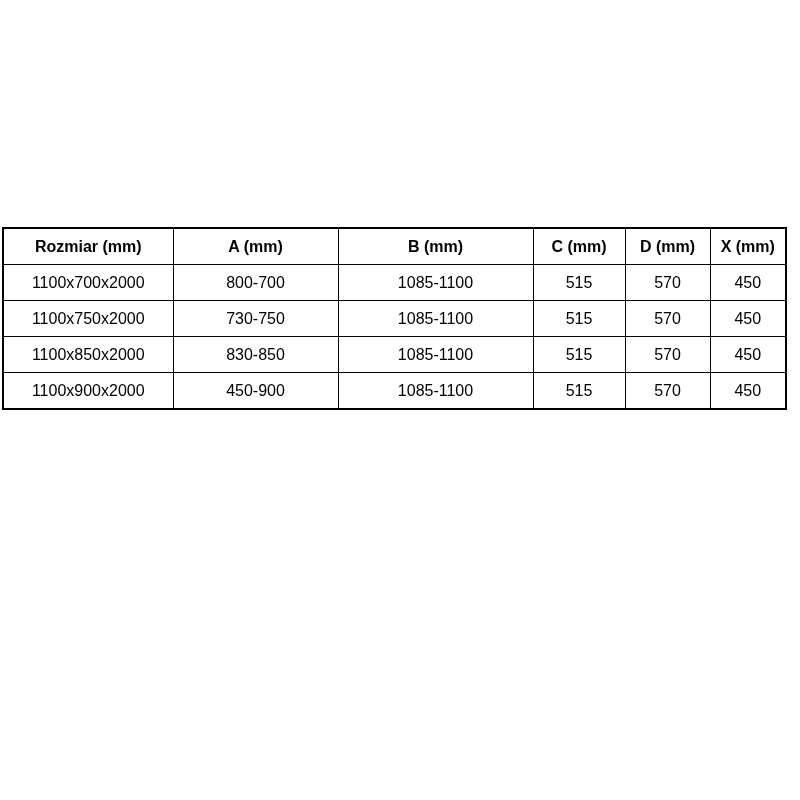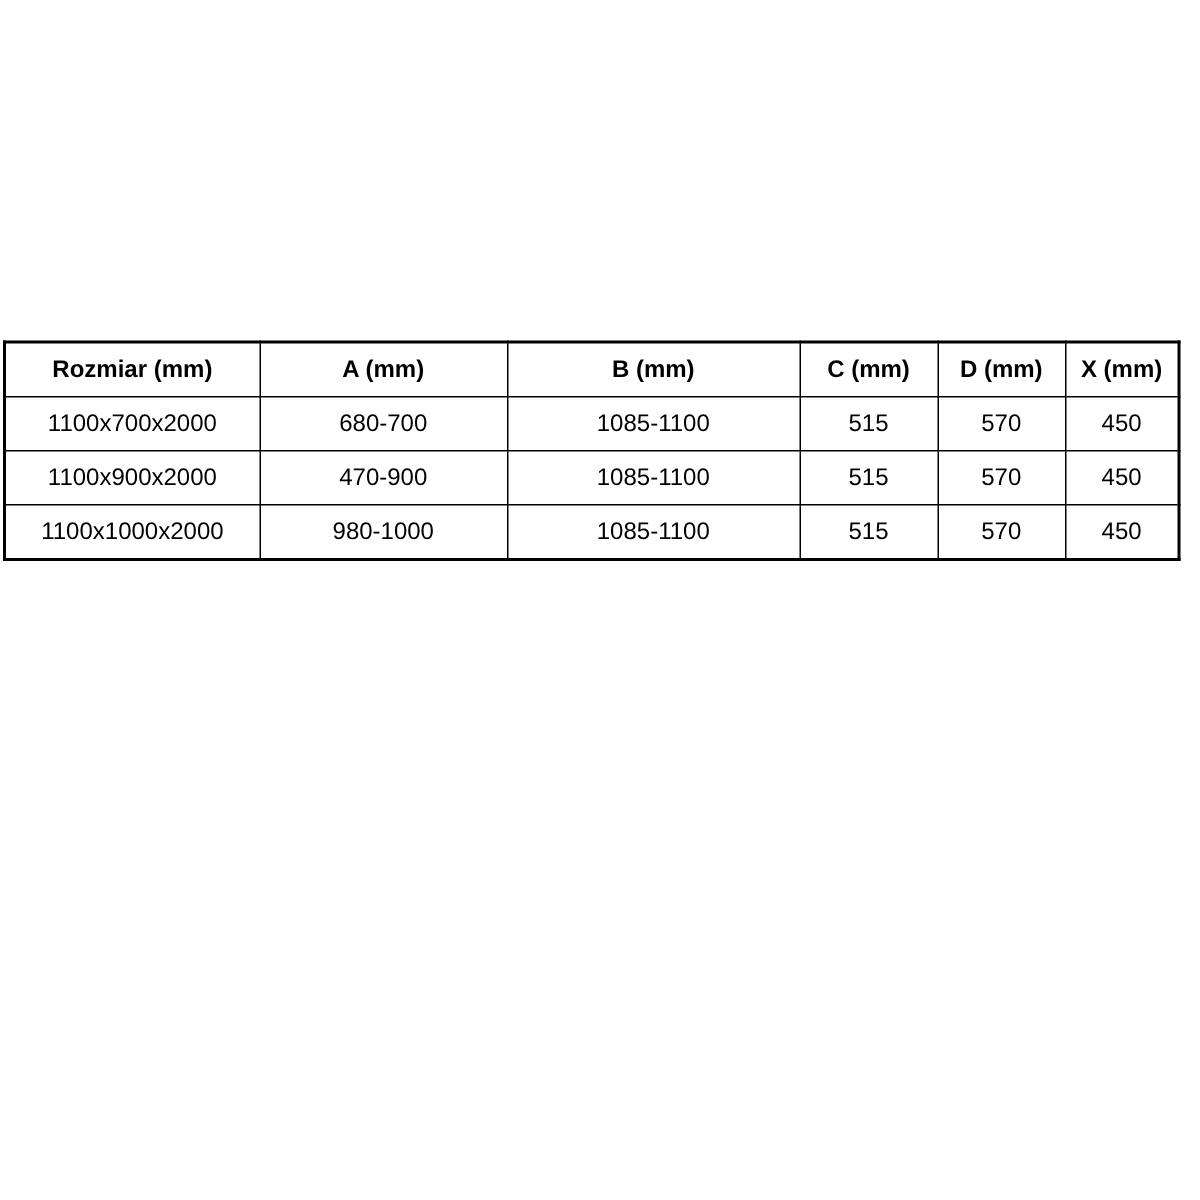--- a/index.html
+++ b/index.html
@@ -60,37 +60,45 @@
         <th>A (mm)</th>
         <th>B (mm)</th>
         <th>C (mm)</th>
         <th>D (mm)</th>
         <th>X (mm)</th>
       </tr>
     </thead>
     <tbody id="table-body">
         <tr>
           <td>1100x700x2000</td>
-          <td>680-700</td>
+          <td>800-700</td>
+          <td>1085-1100</td>
+          <td>515</td>
+          <td>570</td>
+          <td>450</td>
+        </tr>
+        <tr>
+          <td>1100x750x2000</td>
+          <td>730-750</td>
+          <td>1085-1100</td>
+          <td>515</td>
+          <td>570</td>
+          <td>450</td>
+        </tr>
+        <tr>
+          <td>1100x850x2000</td>
+          <td>830-850</td>
           <td>1085-1100</td>
           <td>515</td>
           <td>570</td>
           <td>450</td>
         </tr>
         <tr>
           <td>1100x900x2000</td>
-          <td>470-900</td>
-          <td>1085-1100</td>
-          <td>515</td>
-          <td>570</td>
-          <td>450</td>
-        </tr>
-        <tr>
-          <td>1100x1000x2000</td>
-          <td>980-1000</td>
+          <td>450-900</td>
           <td>1085-1100</td>
           <td>515</td>
           <td>570</td>
           <td>450</td>
         </tr>
       </tbody>
   </table>
 </div>
 
 </body></html>

